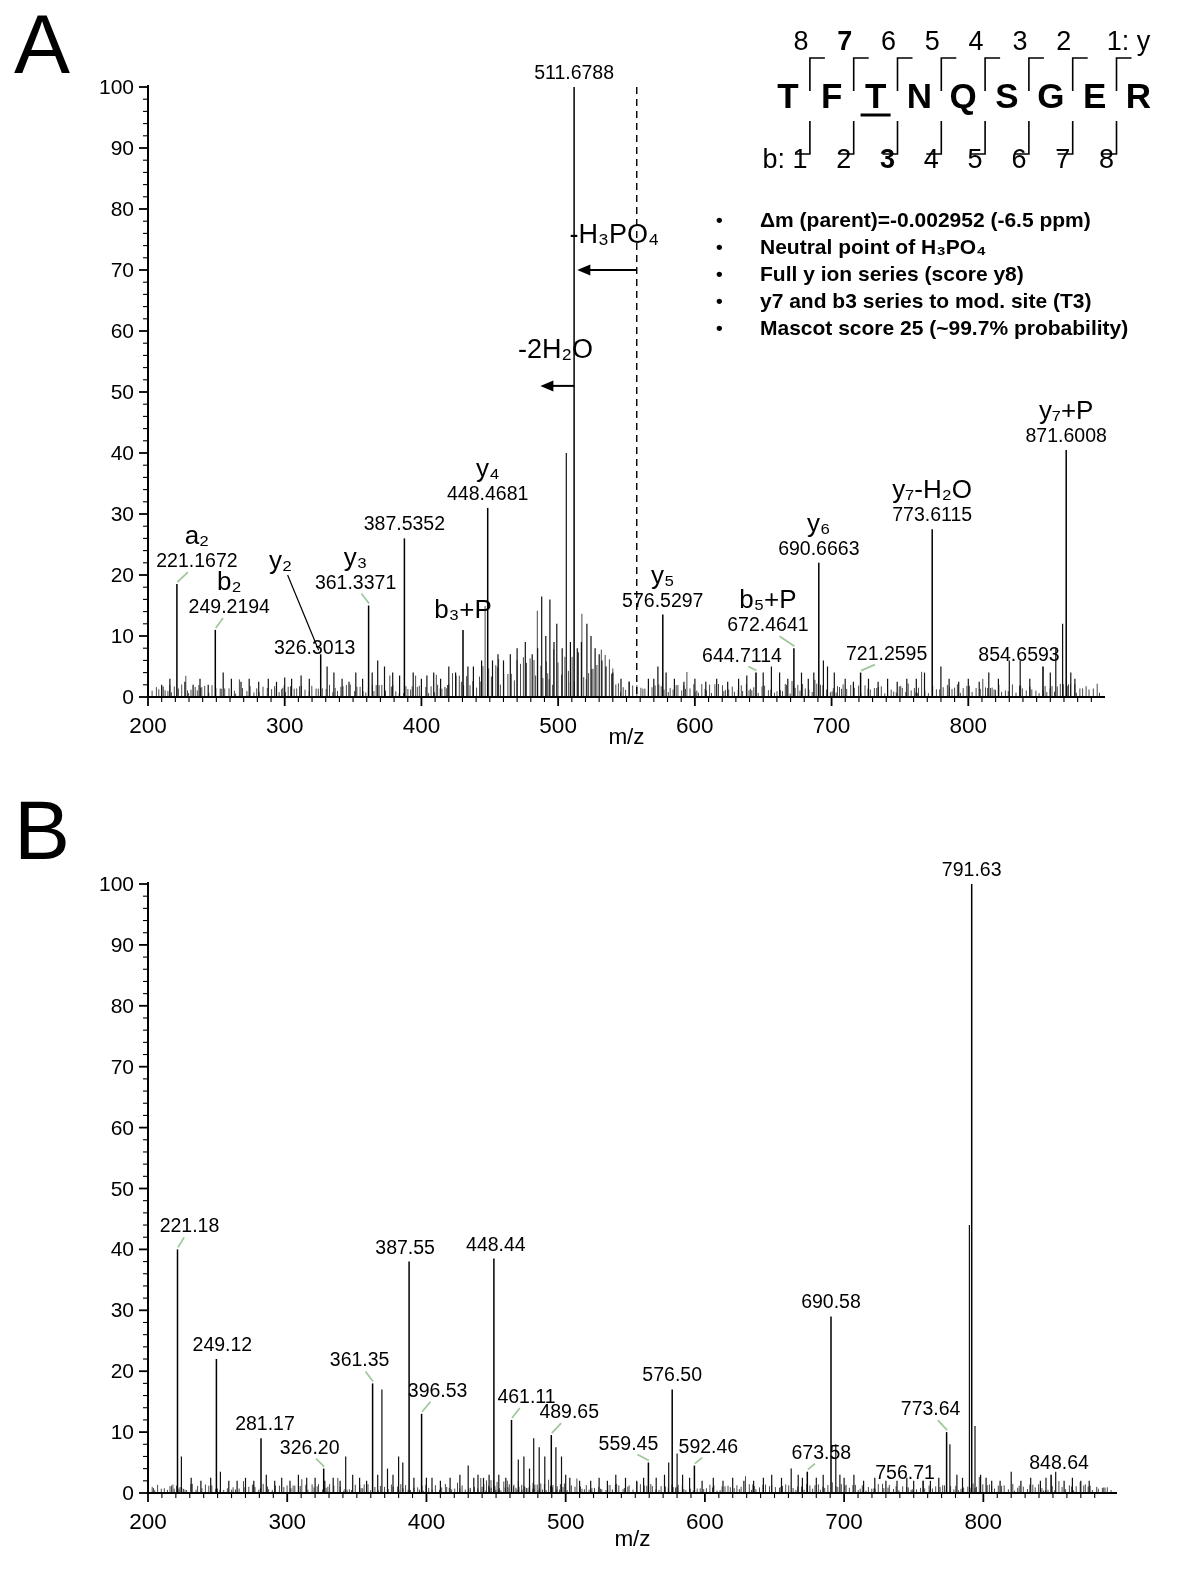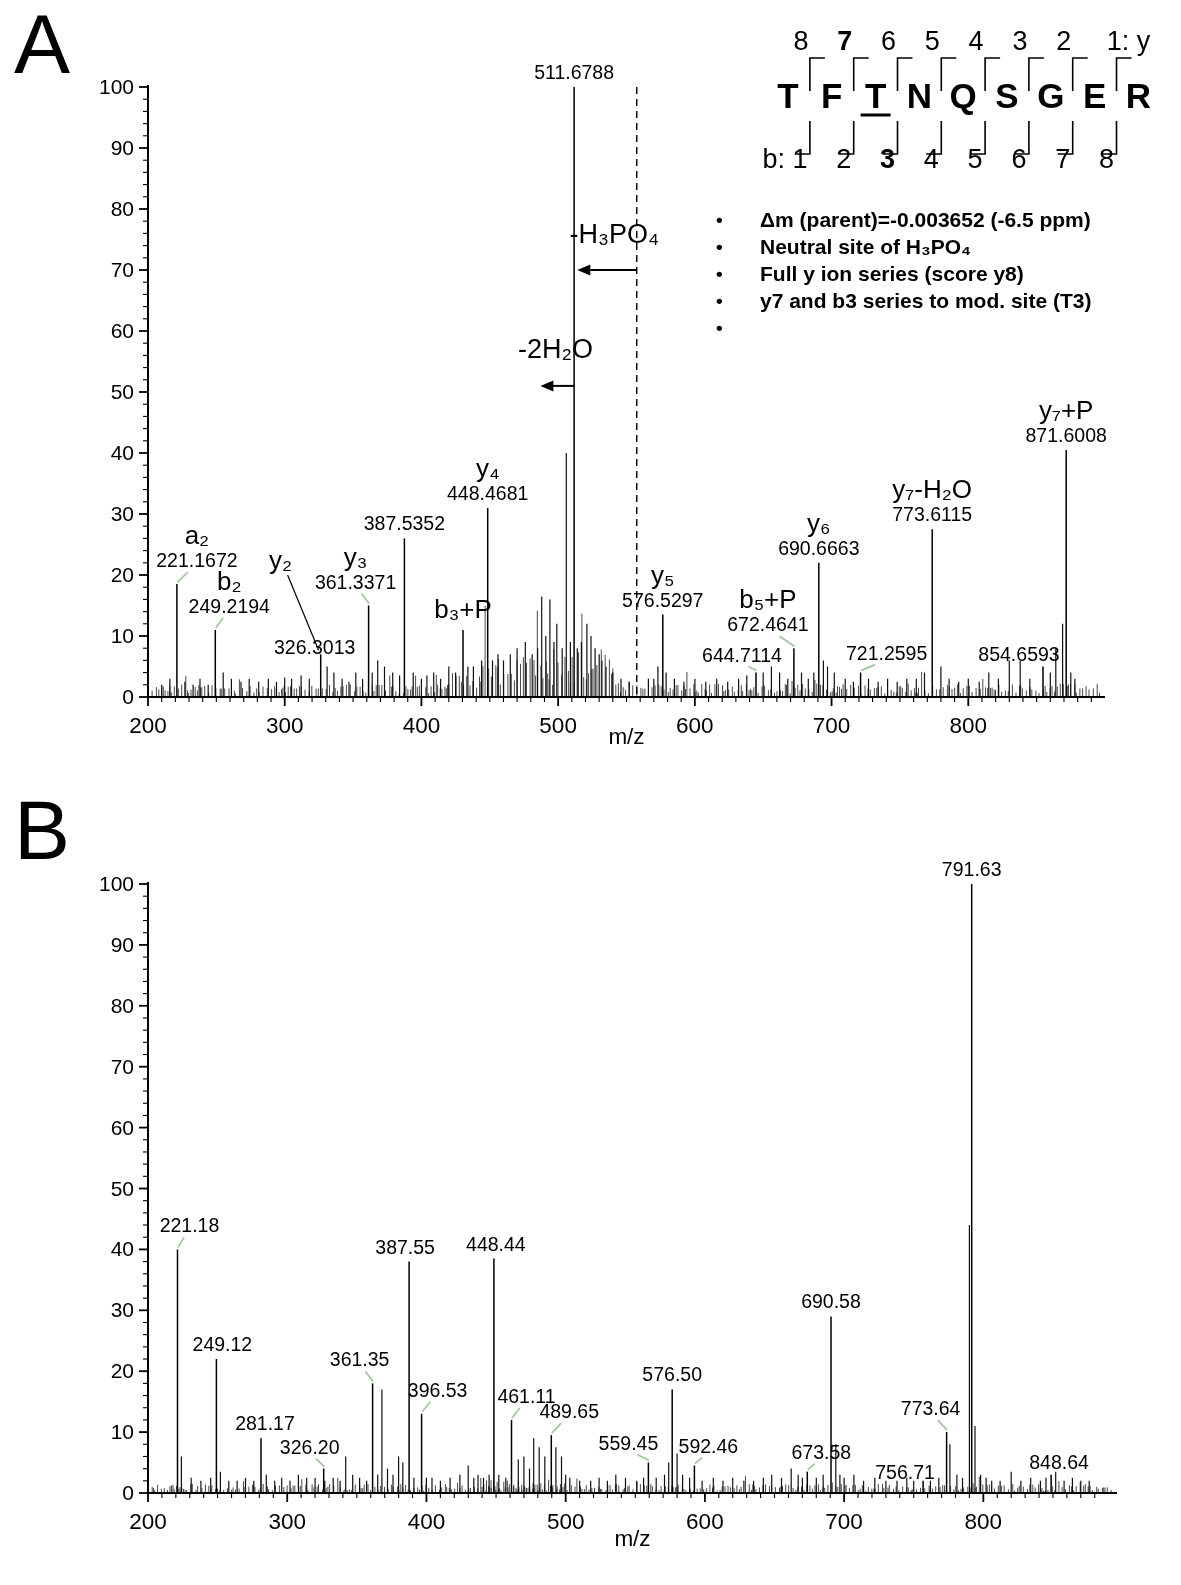--- a/index.html
+++ b/index.html
@@ -1429,19 +1429,19 @@
         <text x="169.29999999999998" y="160" font-size="27" fill="#000" text-anchor="middle">4</text>
         <text x="213.1" y="160" font-size="27" fill="#000" text-anchor="middle">5</text>
         <text x="256.9" y="160" font-size="27" fill="#000" text-anchor="middle">6</text>
         <text x="300.7" y="160" font-size="27" fill="#000" text-anchor="middle">7</text>
         <text x="344.5" y="160" font-size="27" fill="#000" text-anchor="middle">8</text>
         <text x="23" y="160" font-size="27" fill="#000" text-anchor="end">b:</text>
       </g>
     </svg>
 
   <ul class="bullets">
-    <li><span class="dot">•</span><span>Δm (parent)=-0.003652 (-6.5 ppm)</span></li>
-    <li><span class="dot">•</span><span>Neutral site of H₃PO₄</span></li>
+    <li><span class="dot">•</span><span>Δm (parent)=-0.002952 (-6.5 ppm)</span></li>
+    <li><span class="dot">•</span><span>Neutral point of H₃PO₄</span></li>
     <li><span class="dot">•</span><span>Full y ion series (score y8)</span></li>
     <li><span class="dot">•</span><span>y7 and b3 series to mod. site (T3)</span></li>
-    <li><span class="dot">•</span></li>
+    <li><span class="dot">•</span><span>Mascot score 25 (~99.7% probability)</span></li>
   </ul>
 </div>
 
 </body></html>

